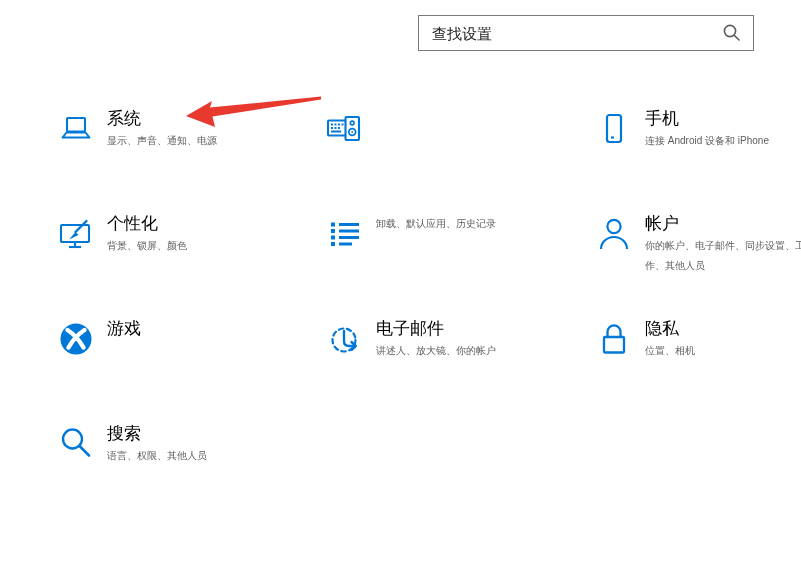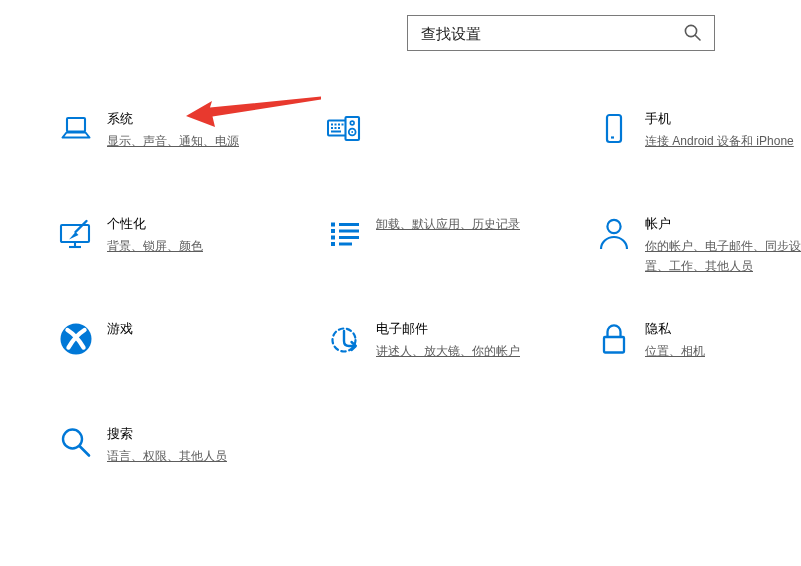--- a/index.html
+++ b/index.html
@@ -6,22 +6,22 @@
   html, body {
     width: 801px; height: 566px;
     background: #ffffff;
     overflow: hidden;
     font-family: "Liberation Sans", "DejaVu Sans", sans-serif;
     position: relative;
   }
   
   .searchwrap {
     position: absolute;
-    left: 407px; top: 15px;
-    width: 308px; height: 36px;
+    left: 418px; top: 15px;
+    width: 336px; height: 36px;
     border: 1.5px solid #7a7a7a;
     background: #fff;
     display: flex; align-items: center;
   }
   .searchwrap input {
     flex: 1; height: 100%;
     border: none; outline: none;
     background: transparent;
     font-family: inherit;
     font-size: 15px;
@@ -41,30 +41,29 @@
     grid-auto-rows: 105px;
   }
   .tile { position: relative; cursor: pointer; }
   .icon-box {
     position: absolute; left: 0; top: 0;
     width: 62px; height: 105px;
     display: flex; align-items: center; justify-content: center;
   }
   .text { margin-left: 62px; padding-top: 33px; padding-right: 8px; }
   .title {
-    font-size: 13px;
+    font-size: 17px;
     color: #000;
     line-height: 20px;
     margin-bottom: 2px;
   }
   .subtitle {
-    font-size: 12px;
+    font-size: 10px;
     color: #5d5d5d;
     line-height: 20px;
-    text-decoration: underline;
   }
   .tile-phone .subtitle { white-space: nowrap; }
   .tile-accounts .text { width: 240px; padding-right: 0; }
   .tile-accounts .subtitle { width: 178px; }
 
   
   .arrow-overlay {
     position: absolute; left: 0; top: 0;
     width: 801px; height: 566px;
     pointer-events: none;

